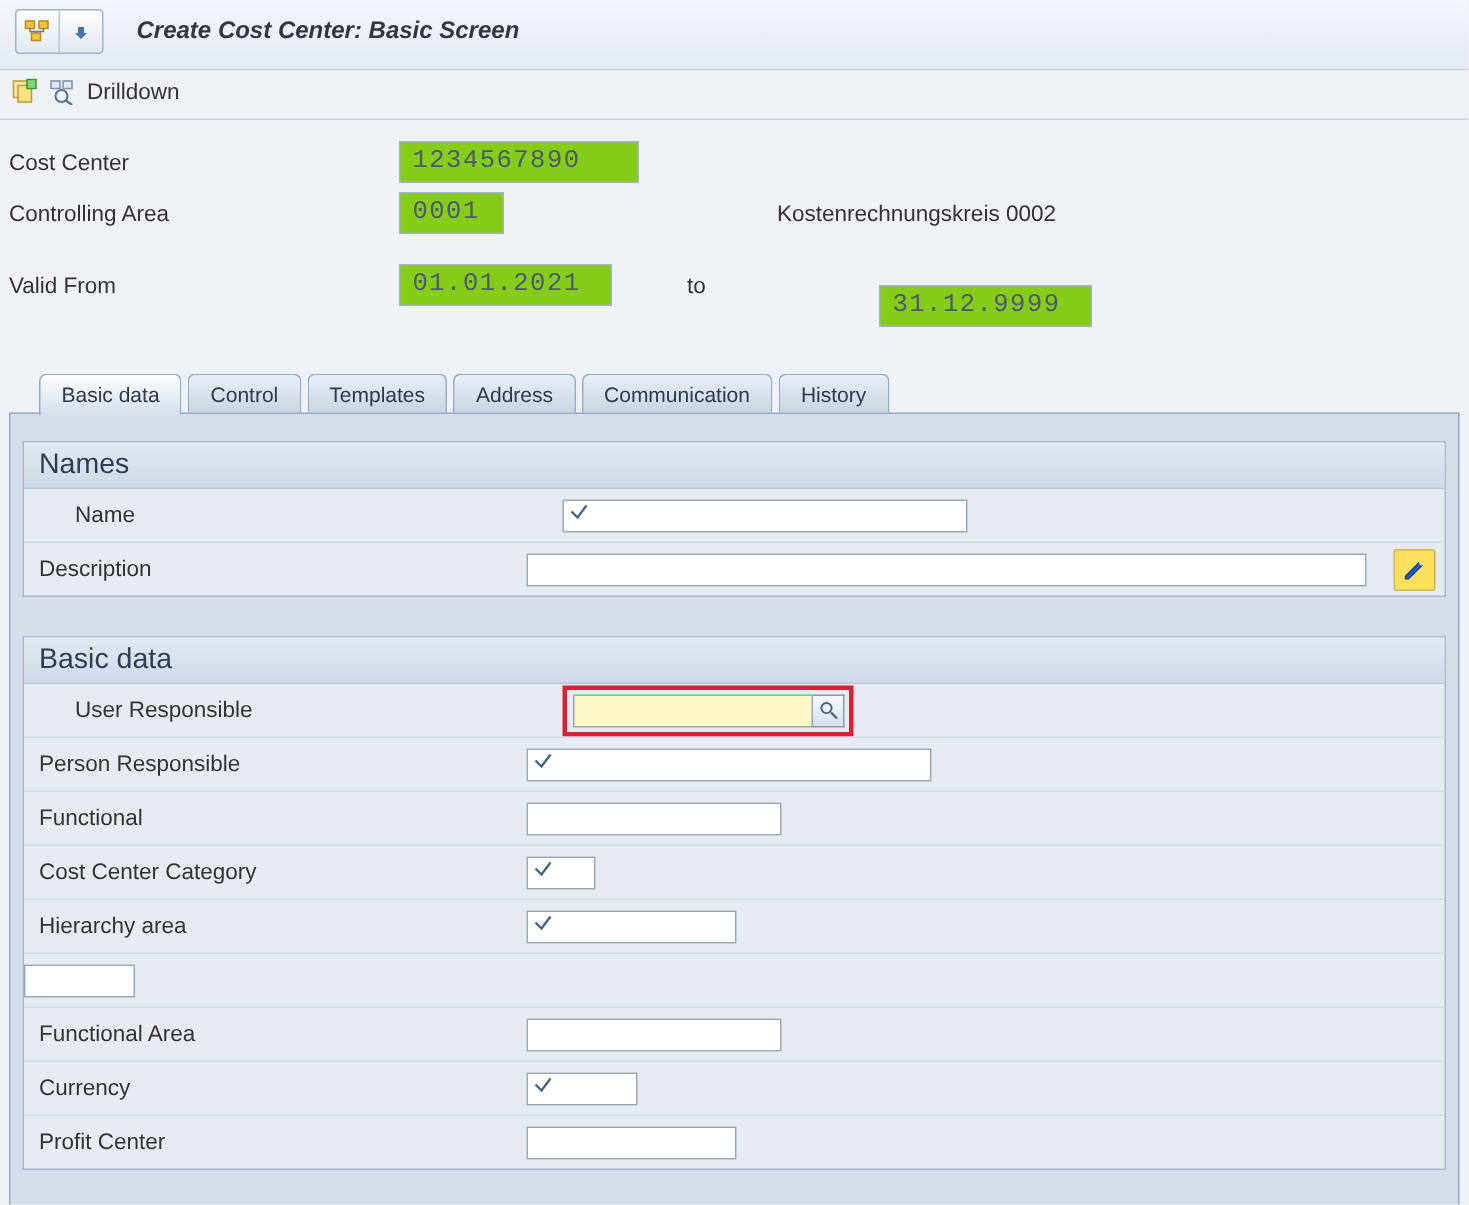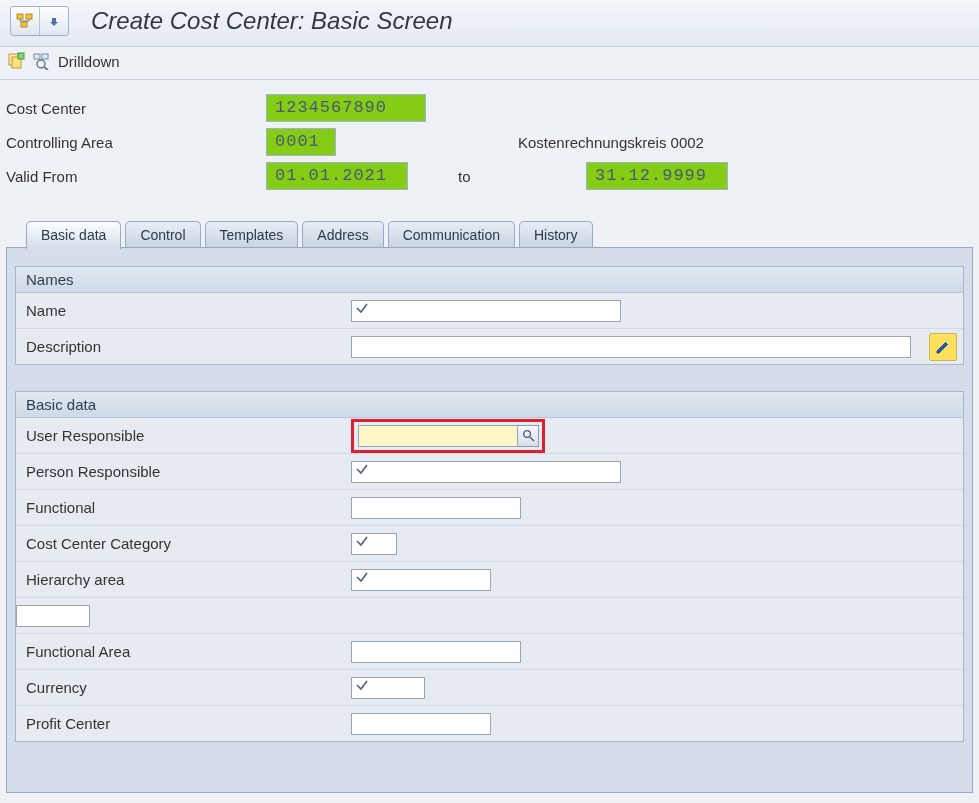--- a/index.html
+++ b/index.html
@@ -36,22 +36,22 @@
     align-items: center;
     justify-content: center;
     width: 28px;
   }
   .title-btn .seg.left {
     border-right: 1px solid #b8c6d7;
   }
   .title-btn svg { display:block; }
   .page-title {
     flex: 1;
-    font-size: 24px;
-    font-weight: normal;
+    font-size: 16px;
+    font-weight: bold;
     font-style: italic;
     color: #333740;
     padding-left: 4px;
   }
 
   
   .sec-toolbar {
     display: flex;
     align-items: center;
     gap: 6px;
@@ -99,20 +99,21 @@
   .hf-input.w-ca      { width: 52px; }
   .hf-input.w-date    { width: 124px; }
   .hf-to-label {
     color: #333;
     padding-left: 12px;
   }
   .hf-row3-rest {
     display: flex;
     align-items: center;
     gap: 52px;
+    margin-top: 28px;
   }
   .hf-desc {
     color: #333;
     padding-left: 12px;
   }
 
   
   .tab-region {
     margin-top: 24px;
     padding: 0 6px;
@@ -153,36 +154,36 @@
   
   .groupbox {
     border: 1px solid #a8b8cb;
     background: #e6ebf2;
     margin-bottom: 26px;
   }
   .groupbox .gb-title {
     background: linear-gradient(#e0e8f1, #cfd9e7);
     border-bottom: 1px solid #b7c4d5;
     padding: 4px 10px;
-    font-size: 15px;
+    font-size: 19px;
     color: #2f3d4f;
   }
   .gb-rows {
     display: flex;
     flex-direction: column;
   }
   .gb-row {
     display: grid;
     grid-template-columns: 335px 1fr auto;
     align-items: center;
     min-height: 35px;
     border-top: 1px solid #d1dae6;
     padding-right: 6px;
   }
-  .gb-row:first-child { border-top: none; }
+  .gb-row:first-child { border-top: none; margin-left: 24px; }
   .gb-row .lbl {
     padding-left: 10px;
     color: #333;
   }
   .gb-row .ctl {
     display: flex;
     align-items: center;
   }
   .sap-input {
     border: 1px solid #99a6b6;

